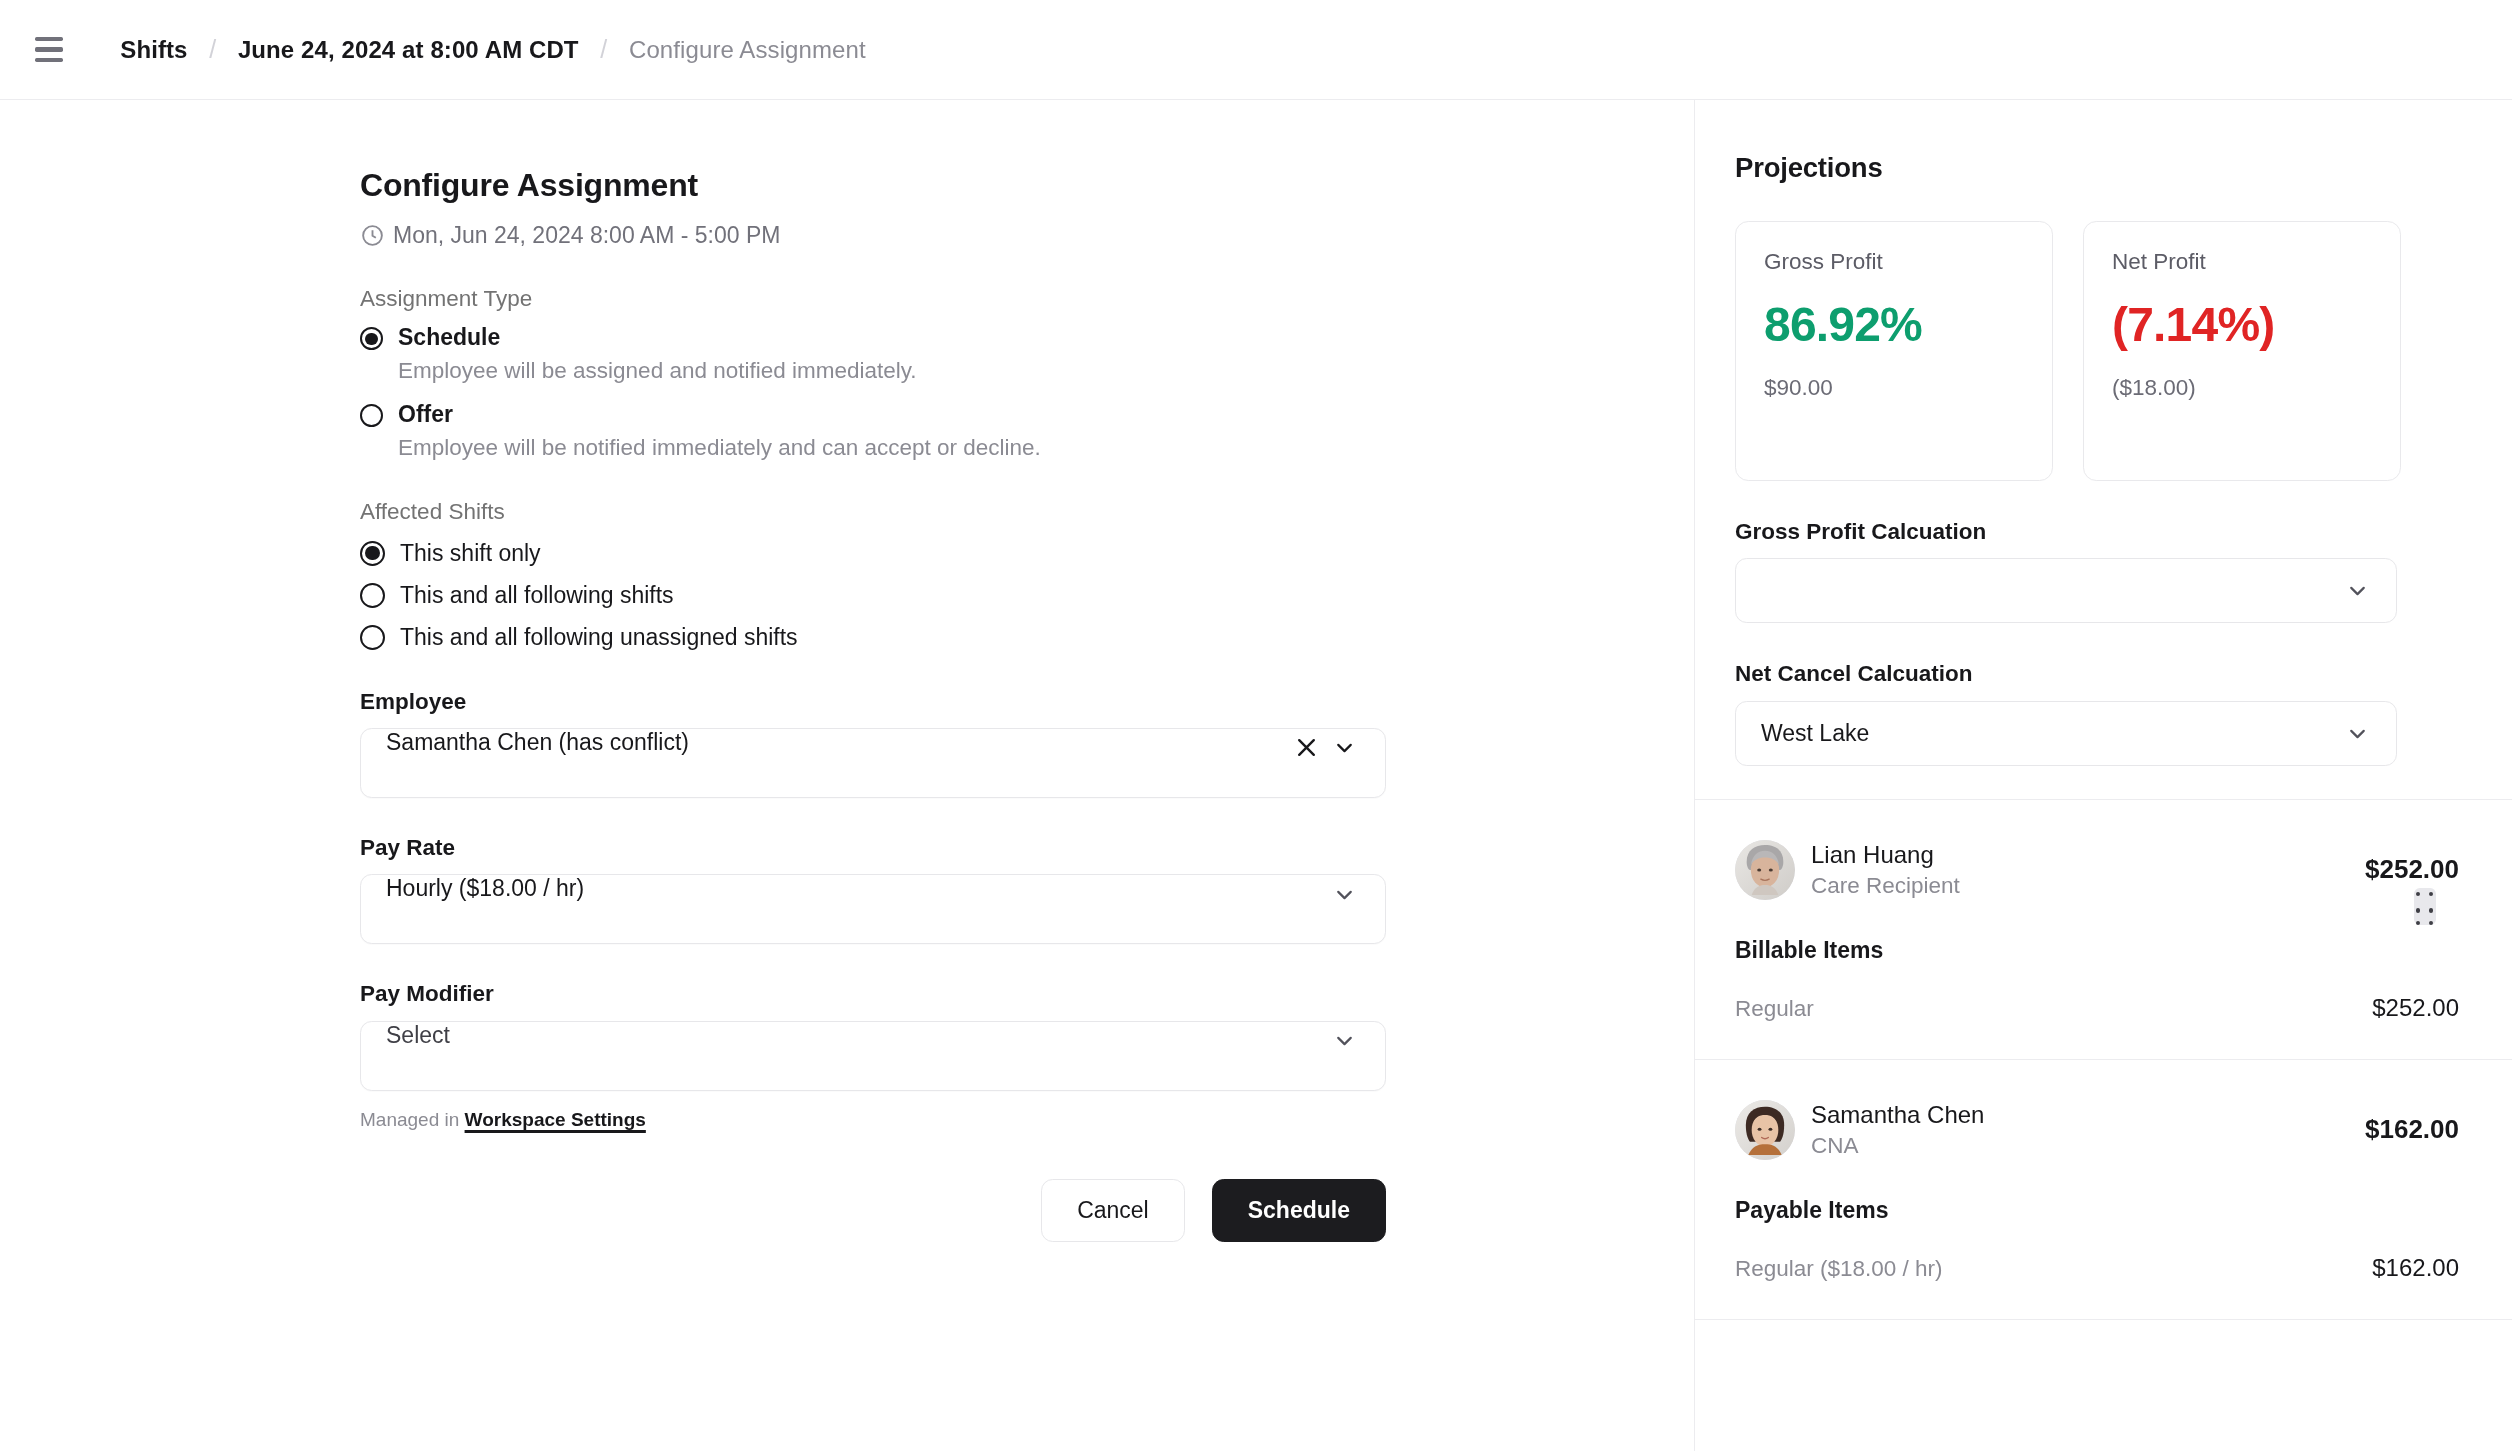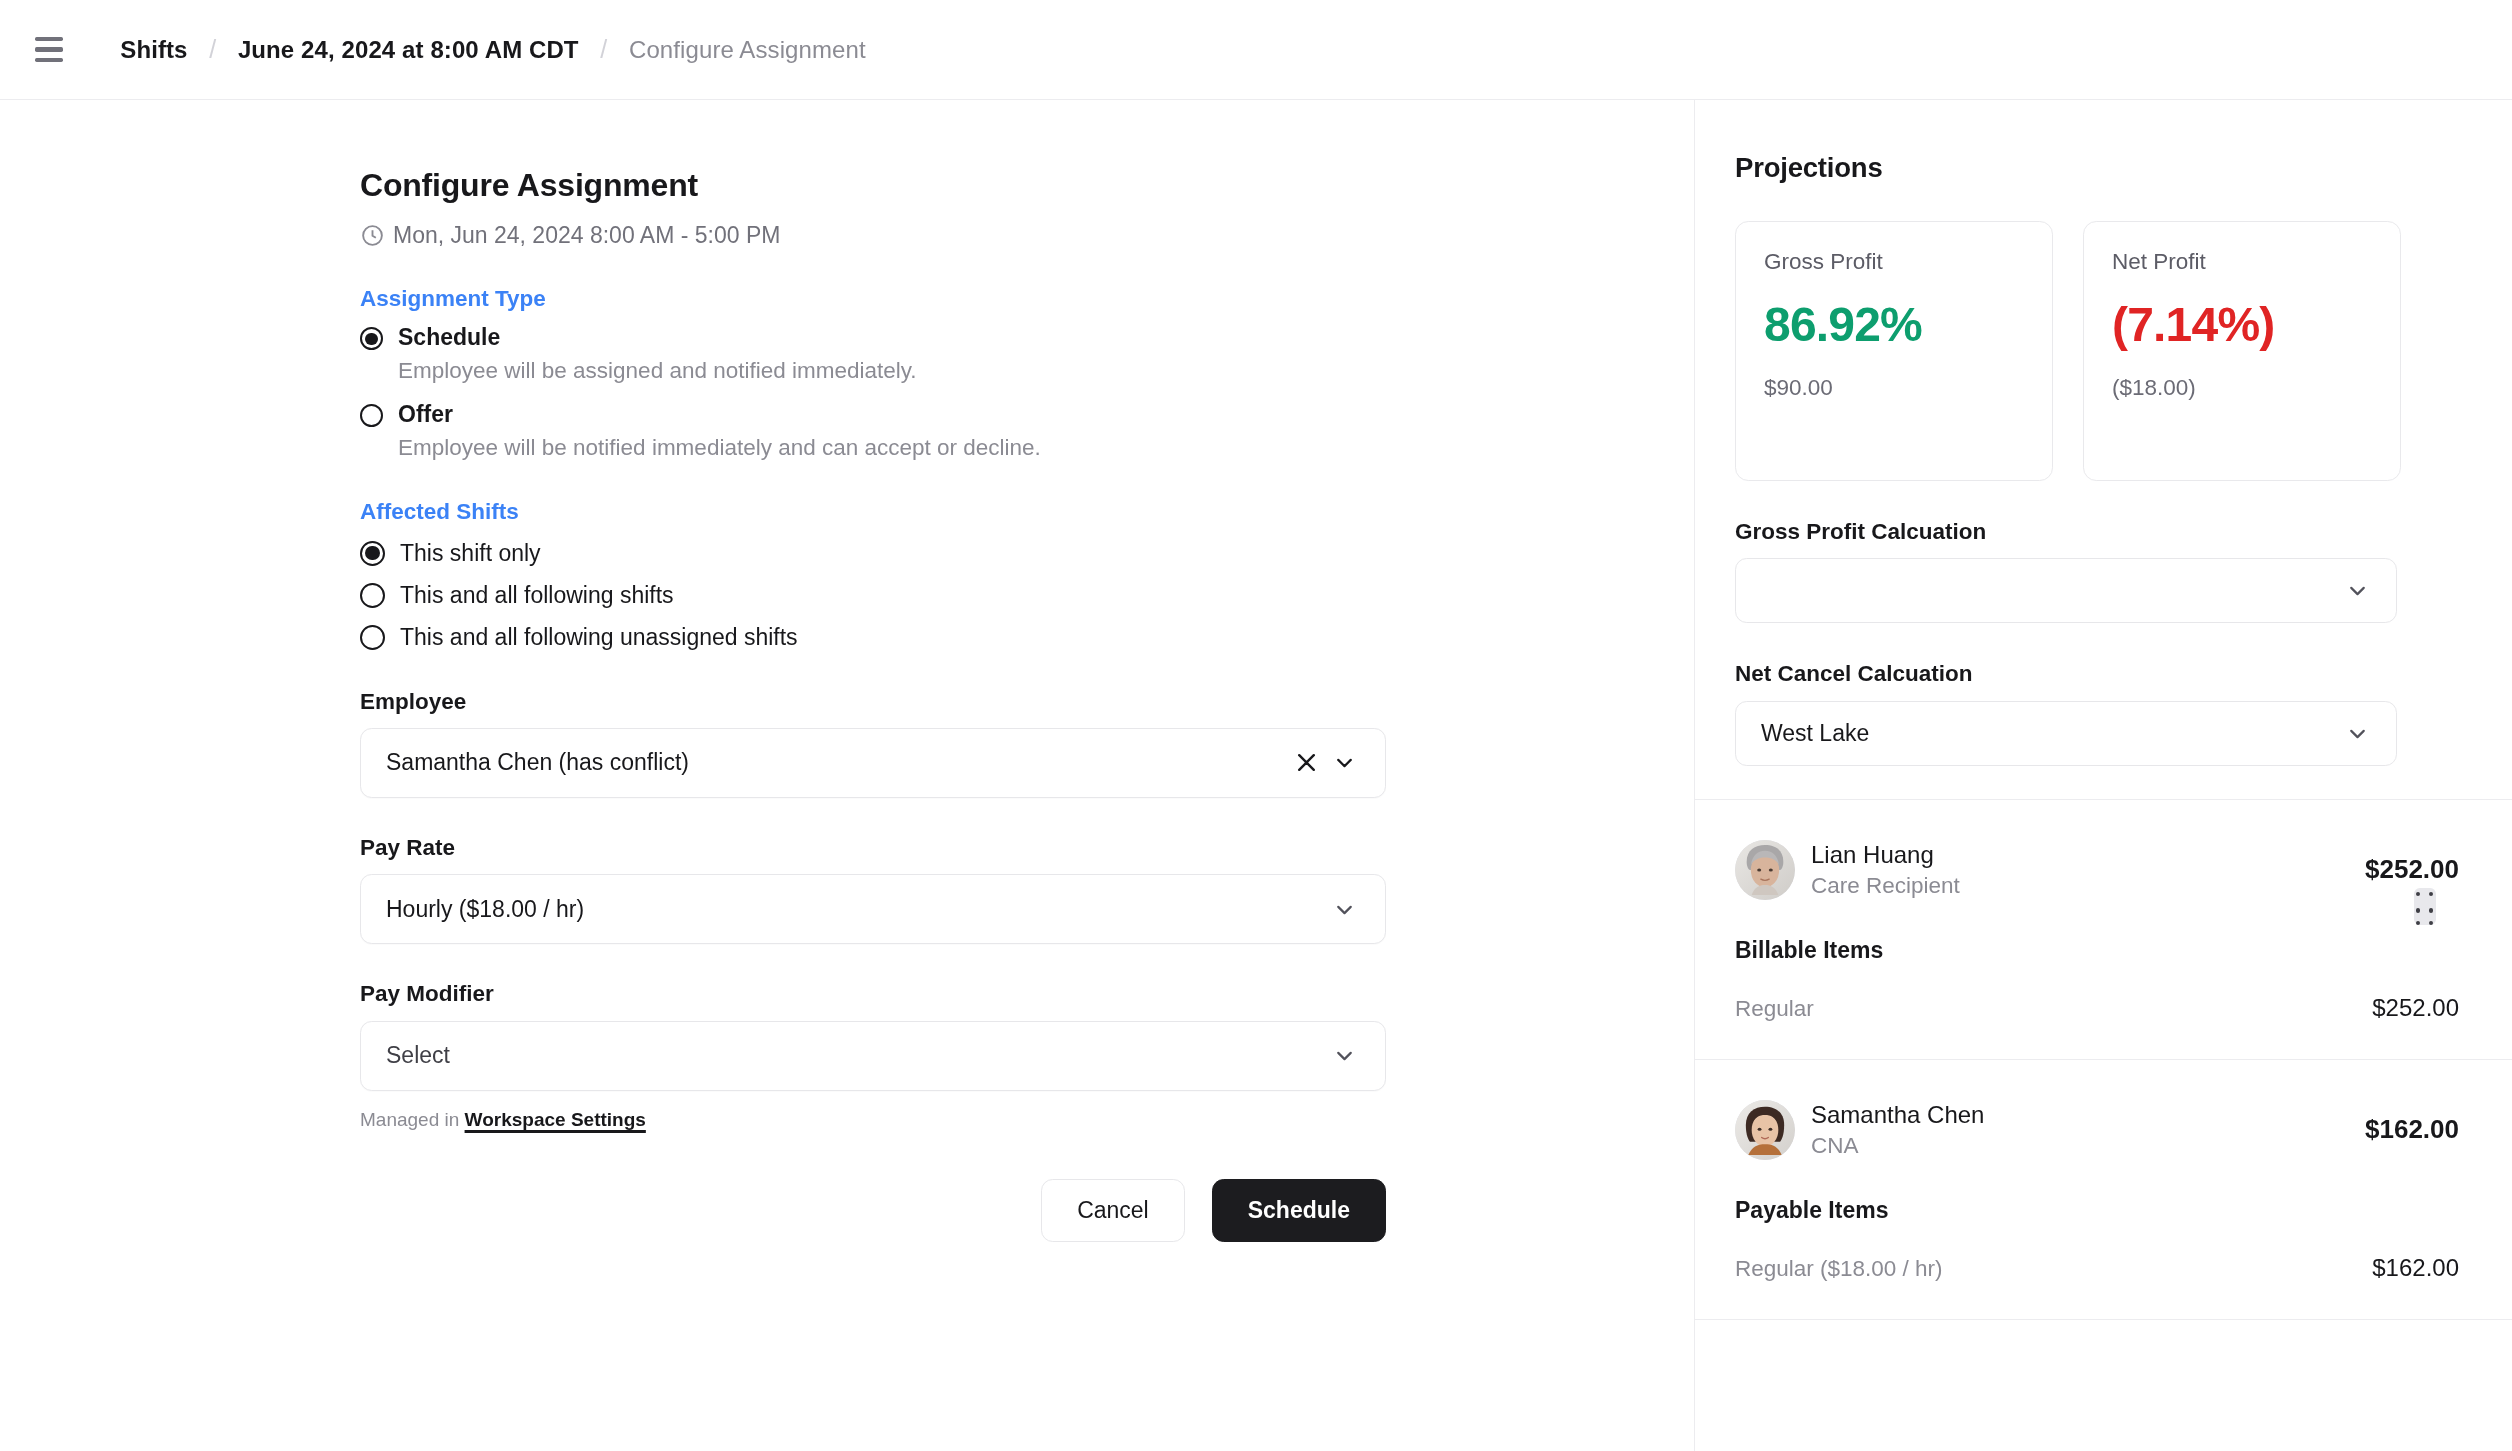--- a/index.html
+++ b/index.html
@@ -70,21 +70,21 @@
   
   .form-wrap { padding: 67px 0 0 360px; width: 1041px; }
   .page-title { font-size: 32px; font-weight: 700; letter-spacing: -0.2px; }
   .subline {
     display: flex; align-items: center; gap: 8px;
     margin-top: 18.3px; font-size: 23px; color: #71717a;
   }
   .clock-icon { width: 25px; height: 25px; flex: none; }
 
   .group { margin-top: 37px; }
-  .group-label { font-size: 22.5px; font-weight: 700; color: #3b82f6; margin-bottom: 10px; }
+  .group-label { font-size: 22.5px; font-weight: 400; color: #737373; margin-bottom: 10px; }
 
   .radio-row { display: flex; align-items: flex-start; gap: 15px; margin-top: 10.8px; }
   .radio {
     width: 23px; height: 23px; border-radius: 50%;
     border: 2.5px solid #18181b; flex: none; margin-top: 4.2px;
     background: #fff; position: relative; cursor: pointer;
   }
   .radio.unchecked { border-color: #18181b; }
   .radio.checked::after {
     content: ""; position: absolute; inset: 3.3px;
@@ -96,21 +96,21 @@
   .radio-desc { font-size: 22.5px; color: #8b8b93; margin-top: 4.2px; line-height: 1.3; }
 
   .affected .radio-row { margin-top: 13.3px; align-items: center; }
   .affected .radio { margin-top: 0; width: 25px; height: 25px; }
 
   .field { margin-top: 37px; }
   .field-label { font-size: 22.5px; font-weight: 700; margin-bottom: 13.3px; }
   .control {
     height: 70px; width: 1026px;
     border: 1.7px solid #e7e7ea; border-radius: 11.7px;
-    display: flex; align-items: center;
+    display: flex; align-items: flex-start;
     padding: 0 21.7px 0 25px;
     font-size: 23px; color: #18181b;
     background: #fff; cursor: pointer;
     box-shadow: 0 0.8px 0.8px rgba(0,0,0,.02);
   }
   .control .val { flex: 1; white-space: nowrap; overflow: hidden; }
   .control .val.placeholder { color: #3f3f46; }
   .icon-btn {
     width: 38px; height: 38px; display:flex; align-items:center; justify-content:center;
     cursor: pointer; flex: none;

